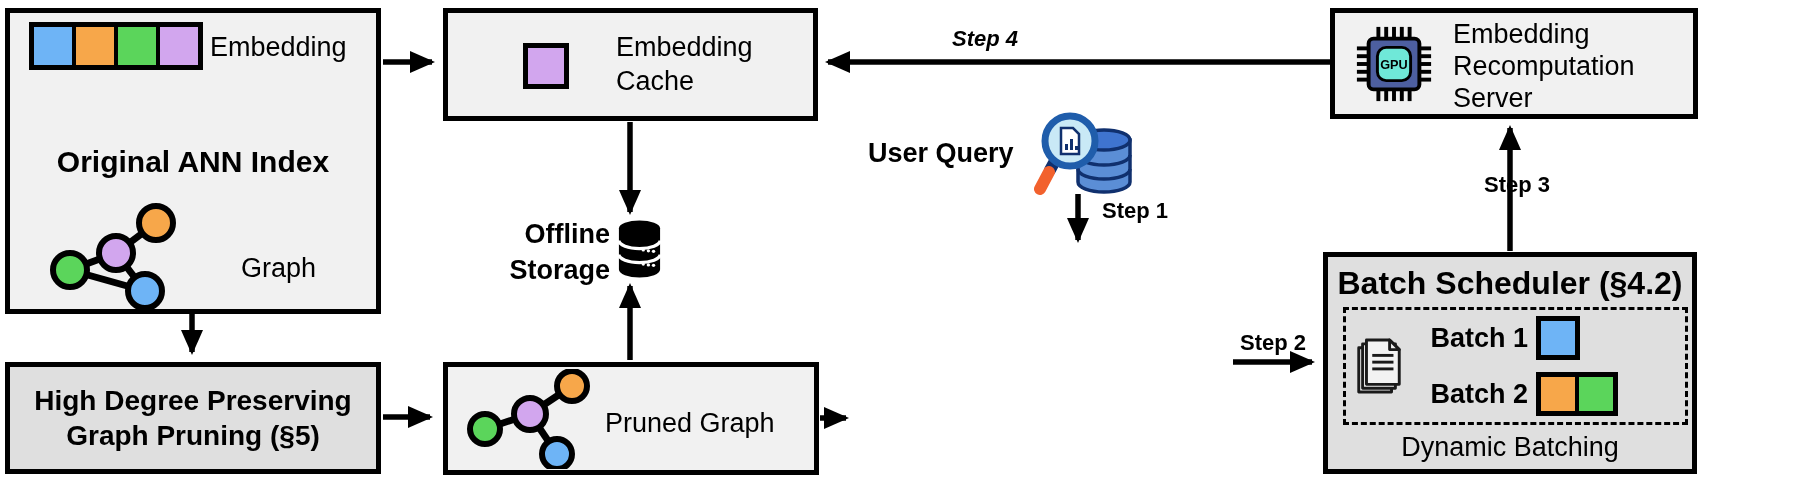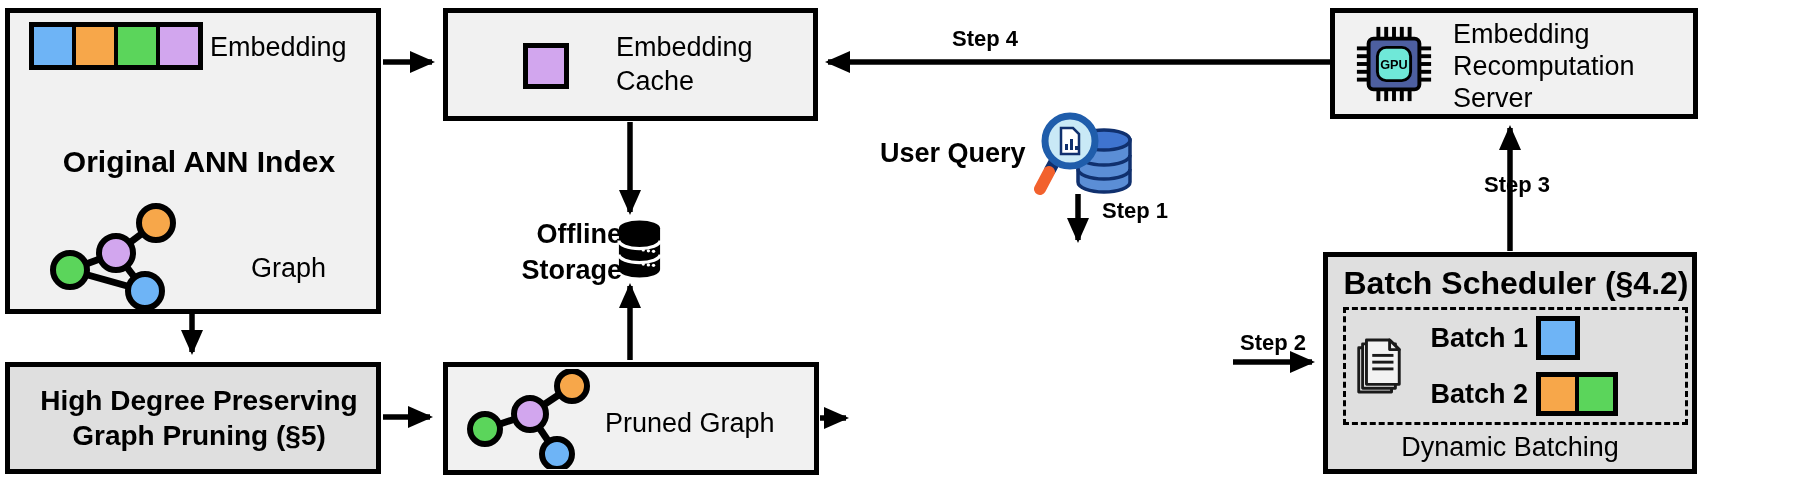--- a/index.html
+++ b/index.html
@@ -4,21 +4,21 @@
 <style>
   html,body{margin:0;padding:0;background:#fff;}
   .canvas{
     position:relative;width:1817px;height:481px;background:#fff;overflow:hidden;
     font-family:"Liberation Sans","DejaVu Sans",sans-serif;color:#000;
   }
   .box{position:absolute;border:5px solid #000;box-sizing:border-box;}
   .light{background:#f1f1f1;}
   .dark{background:#dfdfdf;}
   .lbl{position:absolute;font-size:27px;line-height:32px;}
-  .bold{font-weight:bold;padding-left:12px;}
+  .bold{font-weight:bold;}
   .pre{white-space:pre-line;}
   .center{text-align:center;}
   .right{text-align:right;}
   .steplbl{position:absolute;font-size:22px;font-weight:bold;}
 
   
   .vec{position:absolute;left:19px;top:9px;display:flex;gap:4px;background:#000;padding:5px;}
   .vec .cell{width:38px;height:38px;}
   .c-blue{background:#6eb4f6;} .c-orange{background:#f7a74a;}
   .c-green{background:#5bd55b;} .c-purple{background:#d2a6ee;}
@@ -87,21 +87,21 @@
         <line x1="78" y1="60" x2="107" y2="98"></line>
         <line x1="32" y1="77" x2="107" y2="98"></line>
       </g>
       <g stroke="#000" stroke-width="6">
         <circle cx="118" cy="30" r="17" fill="#f7a74a"></circle>
         <circle cx="78" cy="60" r="17" fill="#d2a6ee"></circle>
         <circle cx="32" cy="77" r="17" fill="#5bd55b"></circle>
         <circle cx="107" cy="98" r="17" fill="#6eb4f6"></circle>
       </g>
     </svg>
-    <div class="lbl" style="left:241px;top:239px;">Graph</div>
+    <div class="lbl" style="left:231px;top:239px;">Graph</div>
   </div>
 
   <div class="box light" style="left:443px;top:8px;width:375px;height:113px;">
     <div class="cache-sq" style="left:75px;top:30px;"></div>
     <div class="lbl pre" style="left:168px;top:17px;line-height:34px;">Embedding
 Cache</div>
   </div>
 
   <div class="lbl bold pre right" style="left:410px;top:216px;width:200px;line-height:36px;text-align:right;">Offline
 Storage</div>
@@ -203,21 +203,21 @@
           <rect x="69" y="56" width="11" height="4"></rect>
       </g>
       <rect x="16" y="16" width="52" height="52" rx="5" fill="#4d5fa0" stroke="#000" stroke-width="4"></rect>
       <rect x="25" y="25" width="34" height="34" rx="9" fill="#6fe8d8" stroke="#000" stroke-width="3"></rect>
       <text x="42" y="47" text-anchor="middle" font-size="13" font-weight="bold" font-family="Liberation Sans, sans-serif" fill="#000">GPU</text>
     </svg>
     <div class="lbl pre" style="left:118px;top:5px;line-height:32px;">Embedding
 Recomputation
 Server</div>
   </div>
-  <div class="steplbl" style="left:952px;top:26px;">Step 4</div>
+  <div class="steplbl" style="left:952px;top:26px;font-style:italic;">Step 4</div>
 
   <div class="box dark" style="left:5px;top:362px;width:376px;height:112px;display:flex;align-items:center;justify-content:center;">
     <div class="lbl bold pre center" style="position:static;font-size:28px;line-height:35px;">High Degree Preserving
 Graph Pruning (§5)</div>
   </div>
 
   <div class="box light" style="left:443px;top:362px;width:376px;height:113px;">
     <svg class="icon" style="left:12px;top:2px;" width="150" height="100" viewBox="0 0 150 100">
       <g stroke="#000" stroke-width="7">
         <line x1="70" y1="45" x2="112" y2="17"></line>

